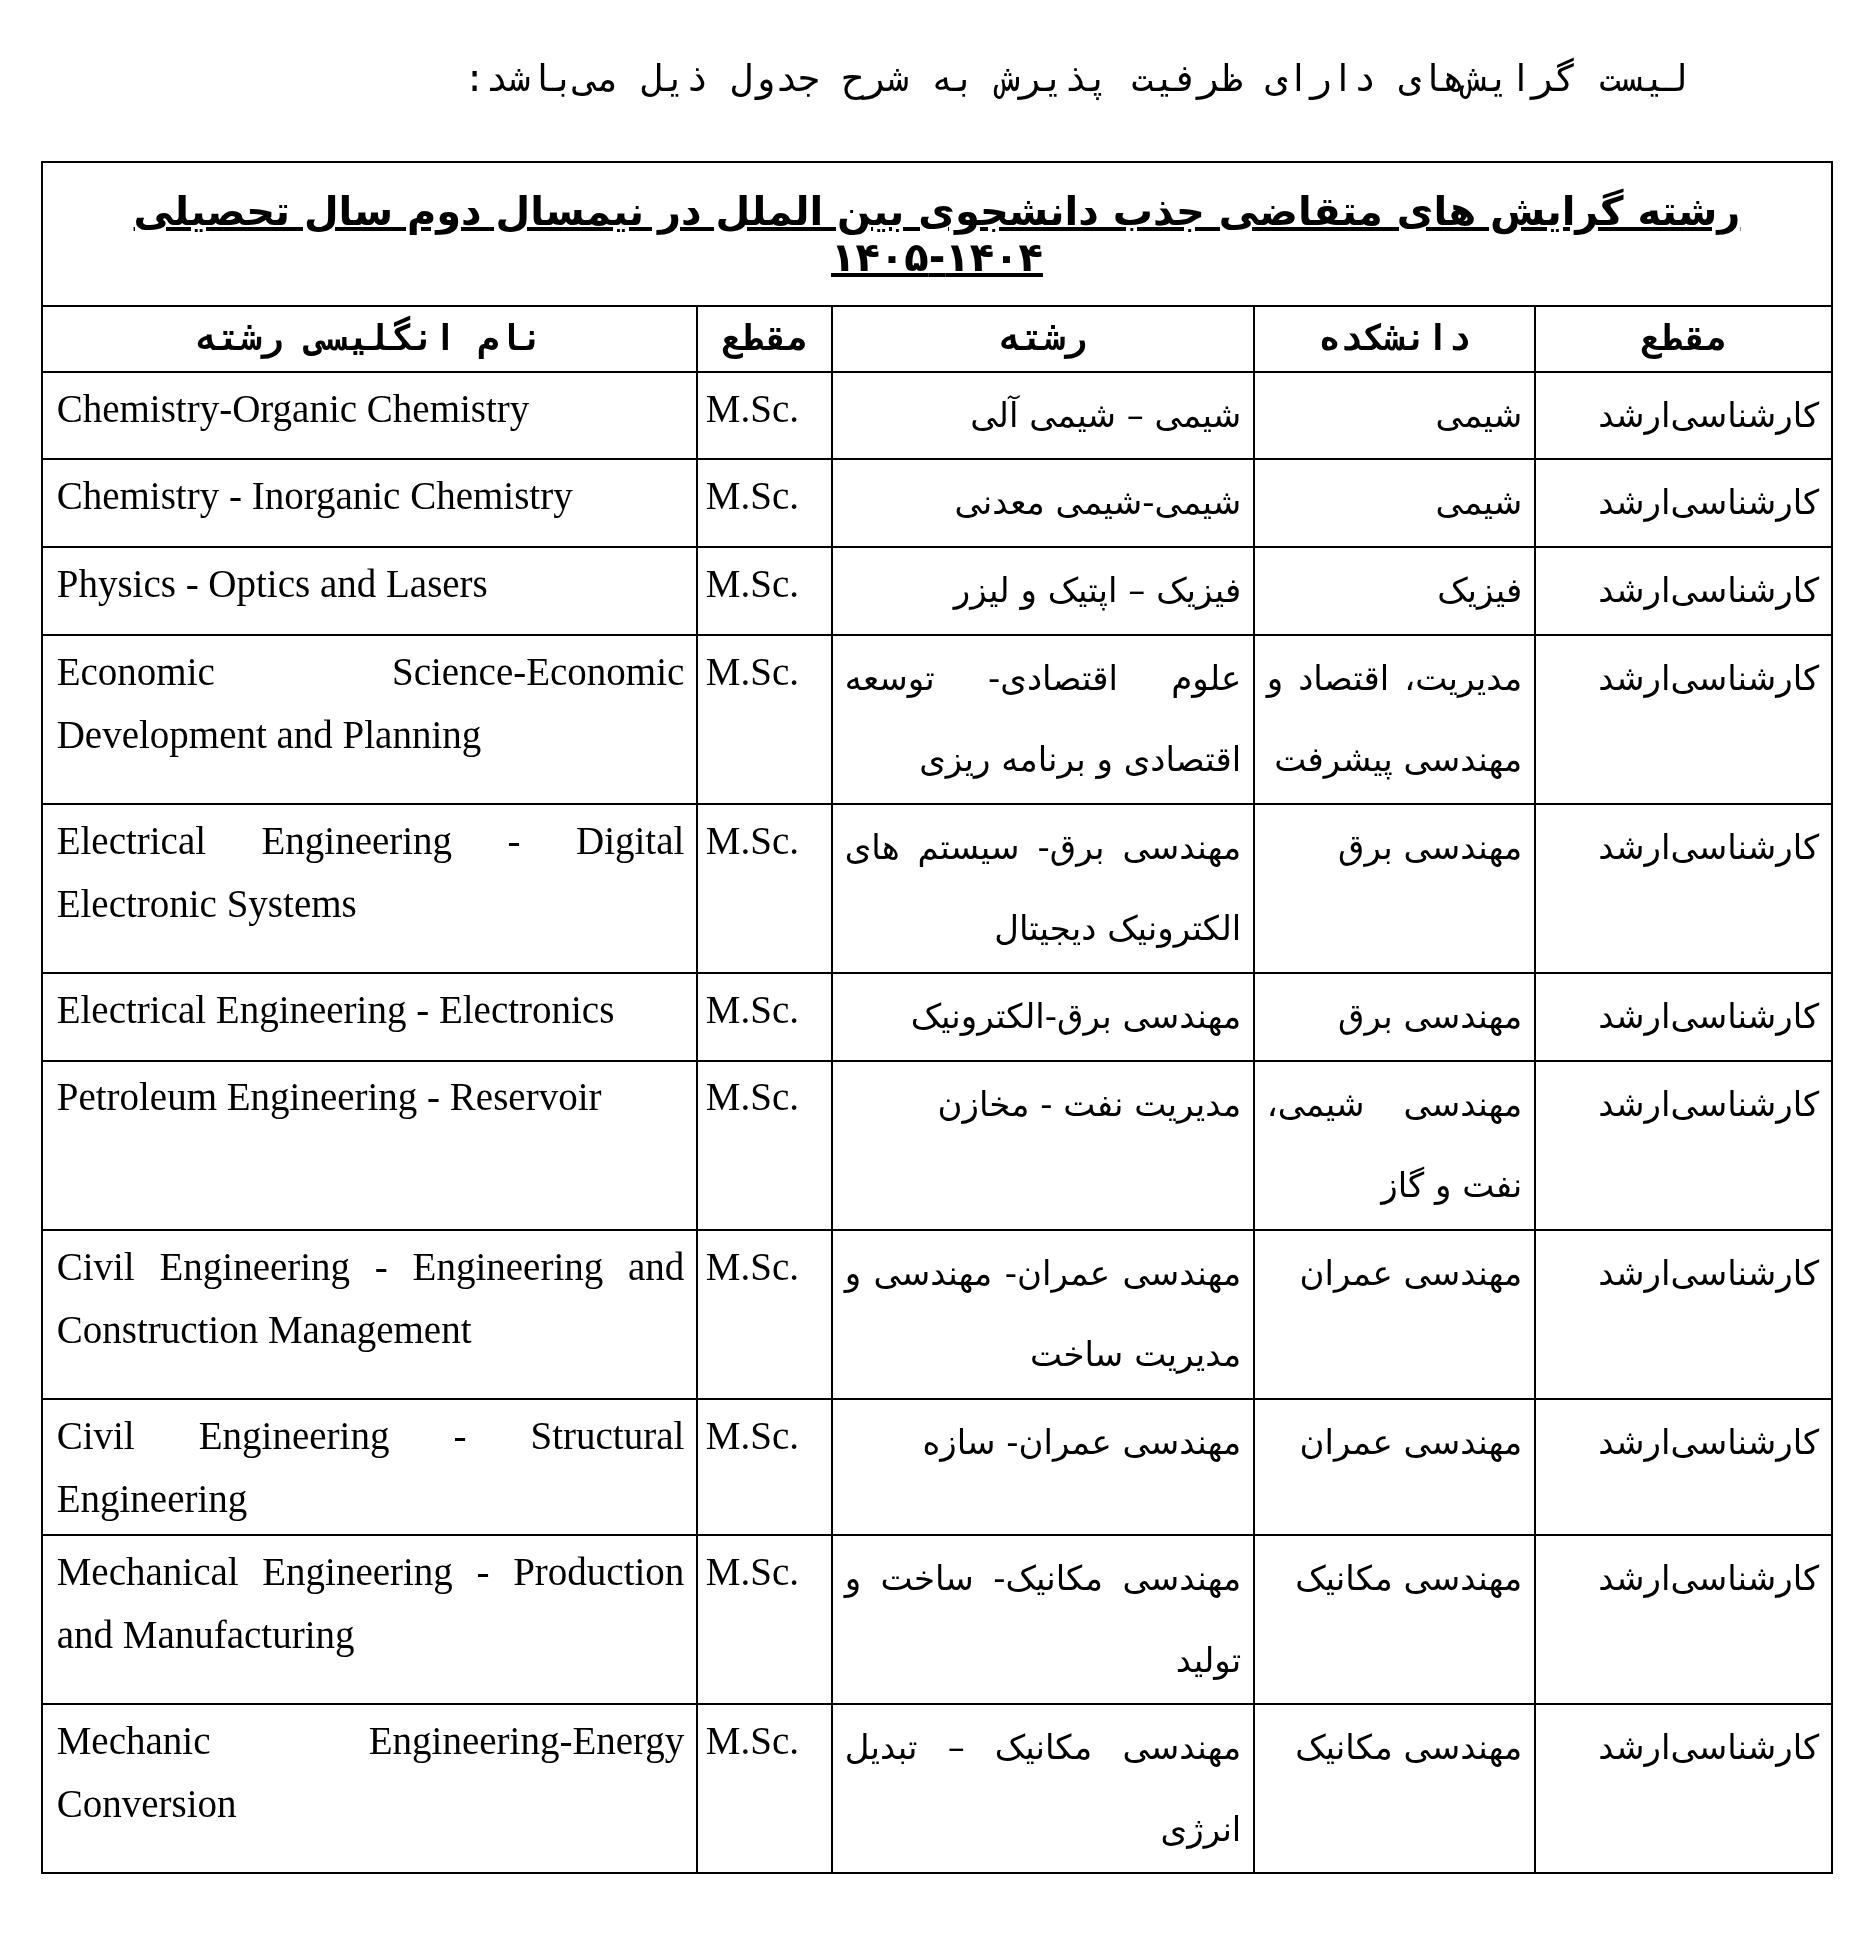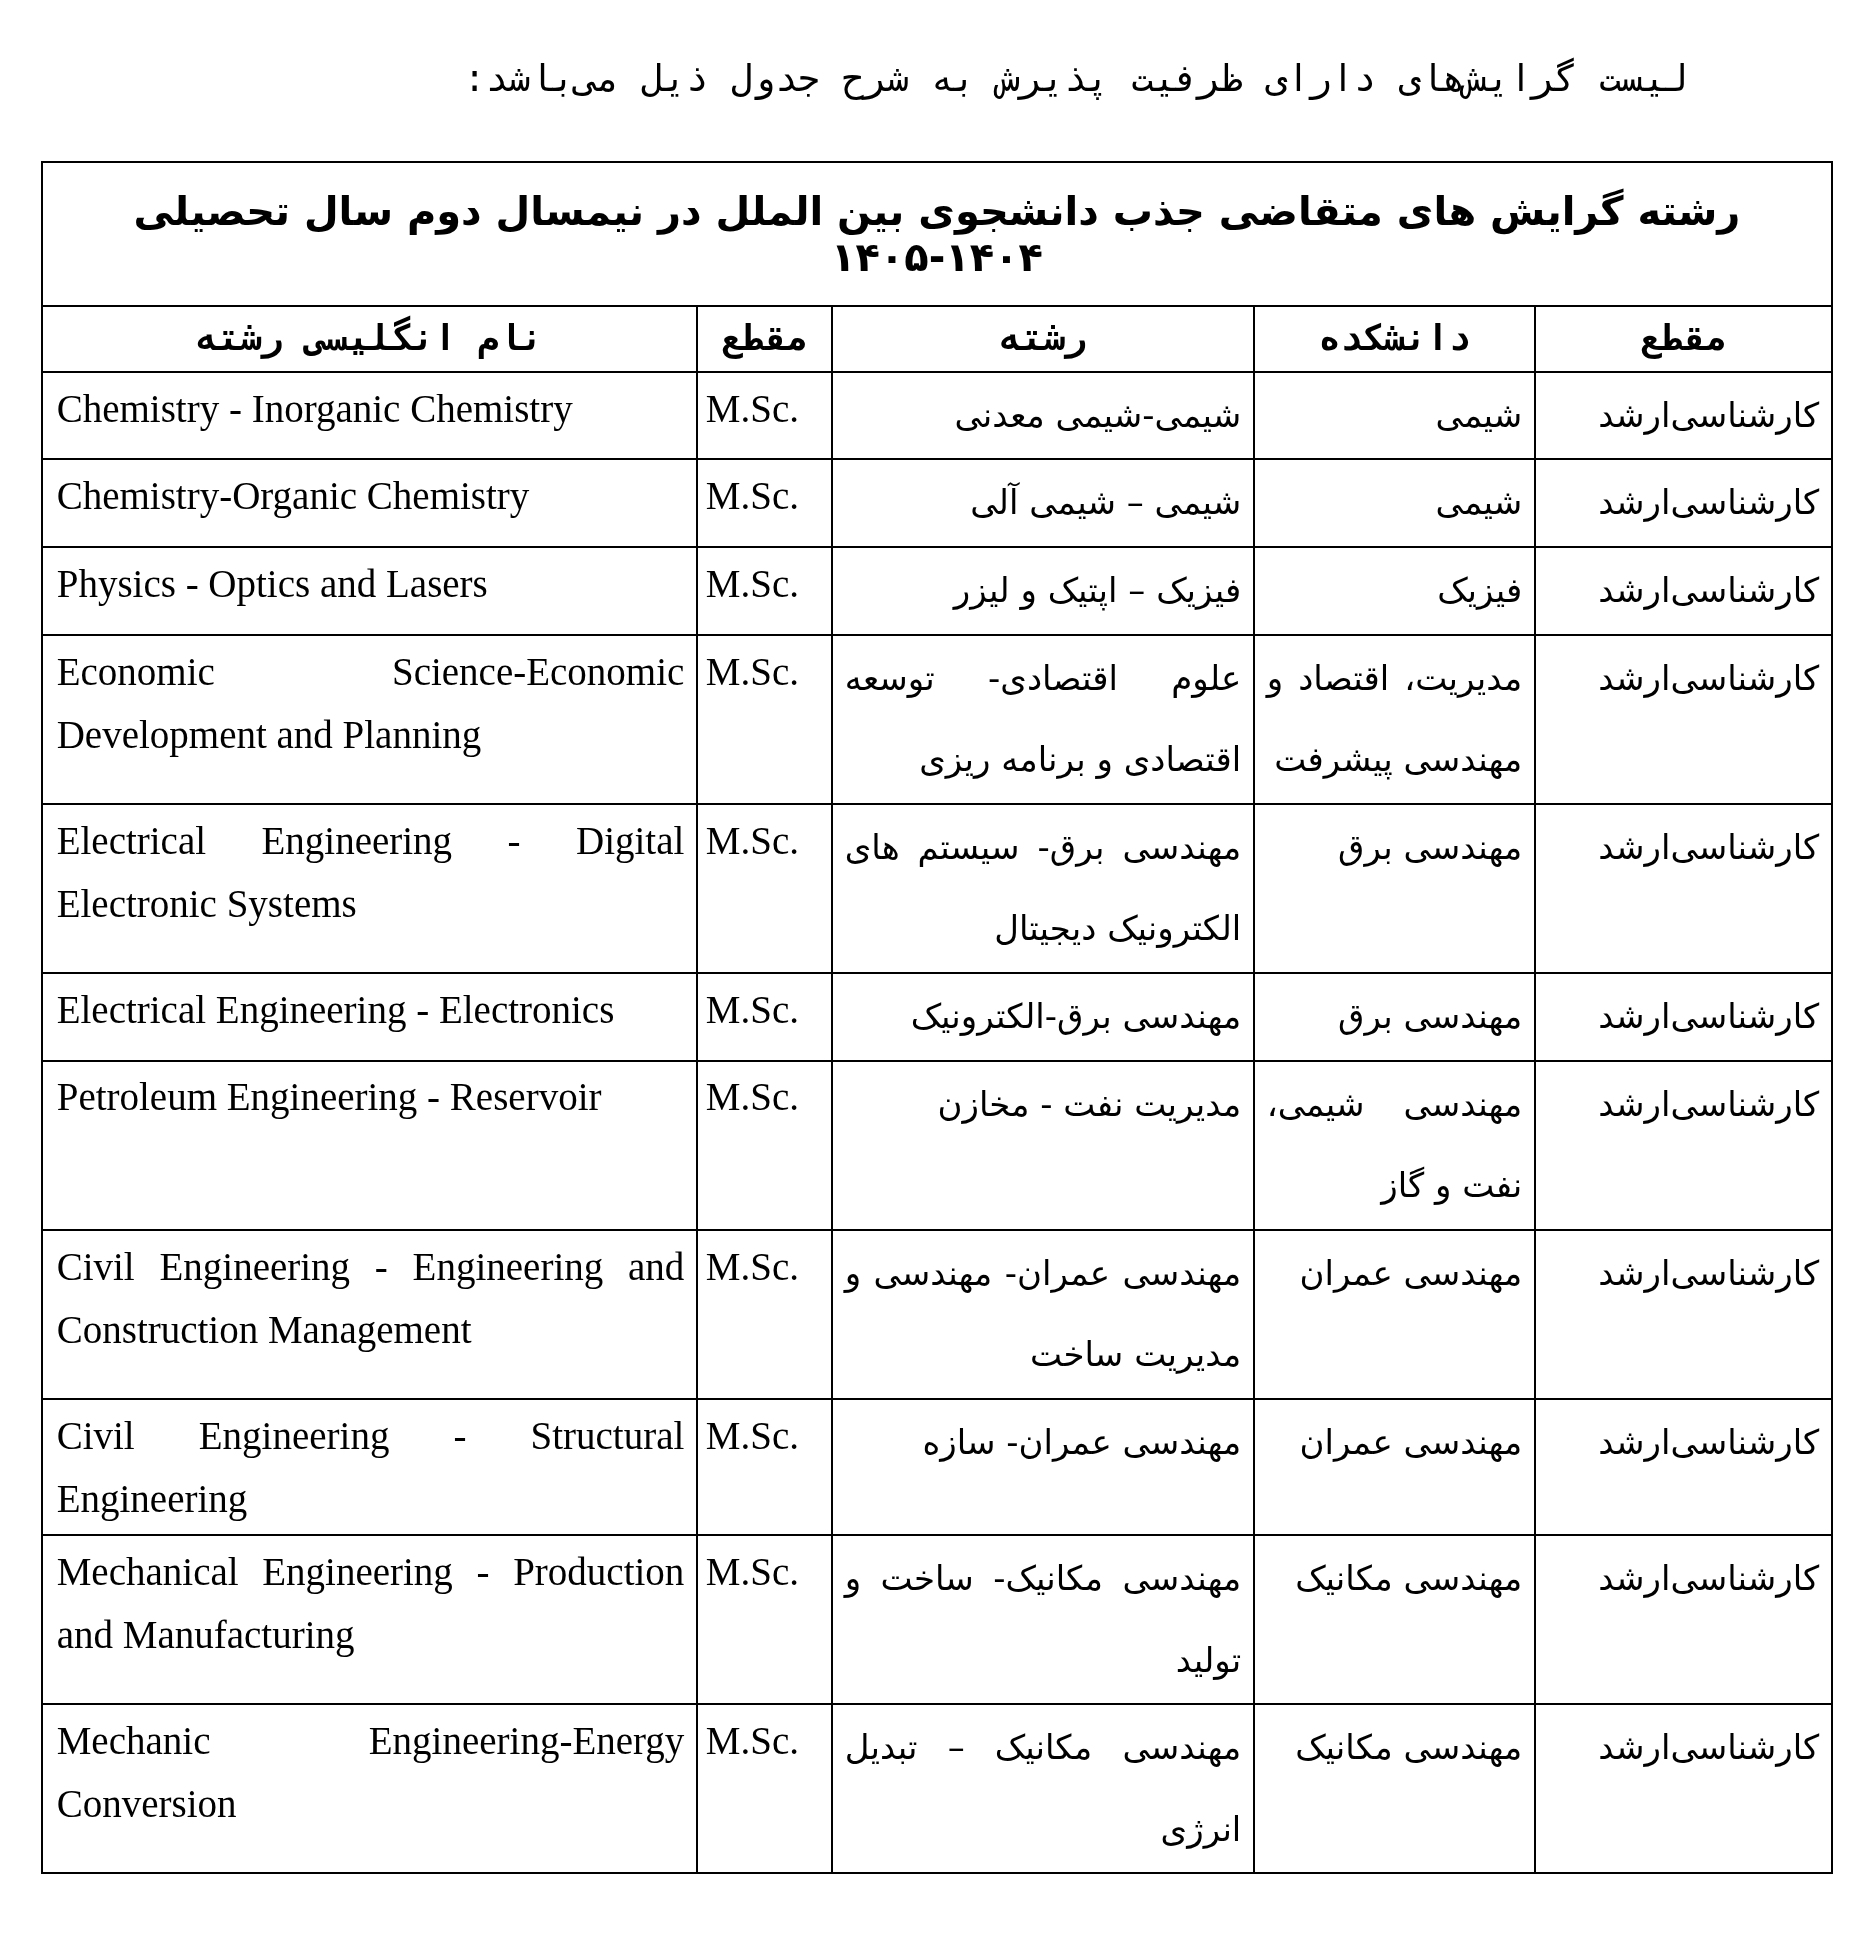--- a/index.html
+++ b/index.html
@@ -39,20 +39,21 @@
     overflow: hidden;
   }
   th.title-cell {
     direction: rtl;
     text-align: center;
     font-weight: bold;
     font-size: 40px;
     padding: 25px 13.7px;
     border-bottom: 2.9px double #000;
     font-family: "DejaVu Sans", sans-serif;
+    text-decoration: underline;
   }
   tr.head-row th {
     direction: rtl;
     text-align: center;
     font-weight: bold;
     font-size: 36px;
     padding: 9.8px 5.9px;
     vertical-align: middle;
     font-family: Liberation Mono, monospace;
   }
@@ -103,30 +104,30 @@
       </tr>
       <tr class="head-row">
         <th>نام انگلیسی رشته</th>
         <th>مقطع</th>
         <th>رشته</th>
         <th>دانشکده</th>
         <th>مقطع</th>
       </tr>
 
       <tr>
-        <td class="c-en">Chemistry - Inorganic Chemistry</td>
+        <td class="c-en">Chemistry-Organic Chemistry</td>
         <td class="c-msc">M.Sc.</td>
-        <td class="c-field">شیمی-شیمی معدنی</td>
+        <td class="c-field">شیمی – شیمی آلی</td>
         <td class="c-fac">شیمی</td>
         <td class="c-deg">کارشناسی‌ارشد</td>
       </tr>
       <tr>
-        <td class="c-en">Chemistry-Organic Chemistry</td>
+        <td class="c-en">Chemistry - Inorganic Chemistry</td>
         <td class="c-msc">M.Sc.</td>
-        <td class="c-field">شیمی – شیمی آلی</td>
+        <td class="c-field">شیمی-شیمی معدنی</td>
         <td class="c-fac">شیمی</td>
         <td class="c-deg">کارشناسی‌ارشد</td>
       </tr>
       <tr>
         <td class="c-en">Physics - Optics and Lasers</td>
         <td class="c-msc">M.Sc.</td>
         <td class="c-field">فیزیک – اپتیک و لیزر</td>
         <td class="c-fac">فیزیک</td>
         <td class="c-deg">کارشناسی‌ارشد</td>
       </tr>

